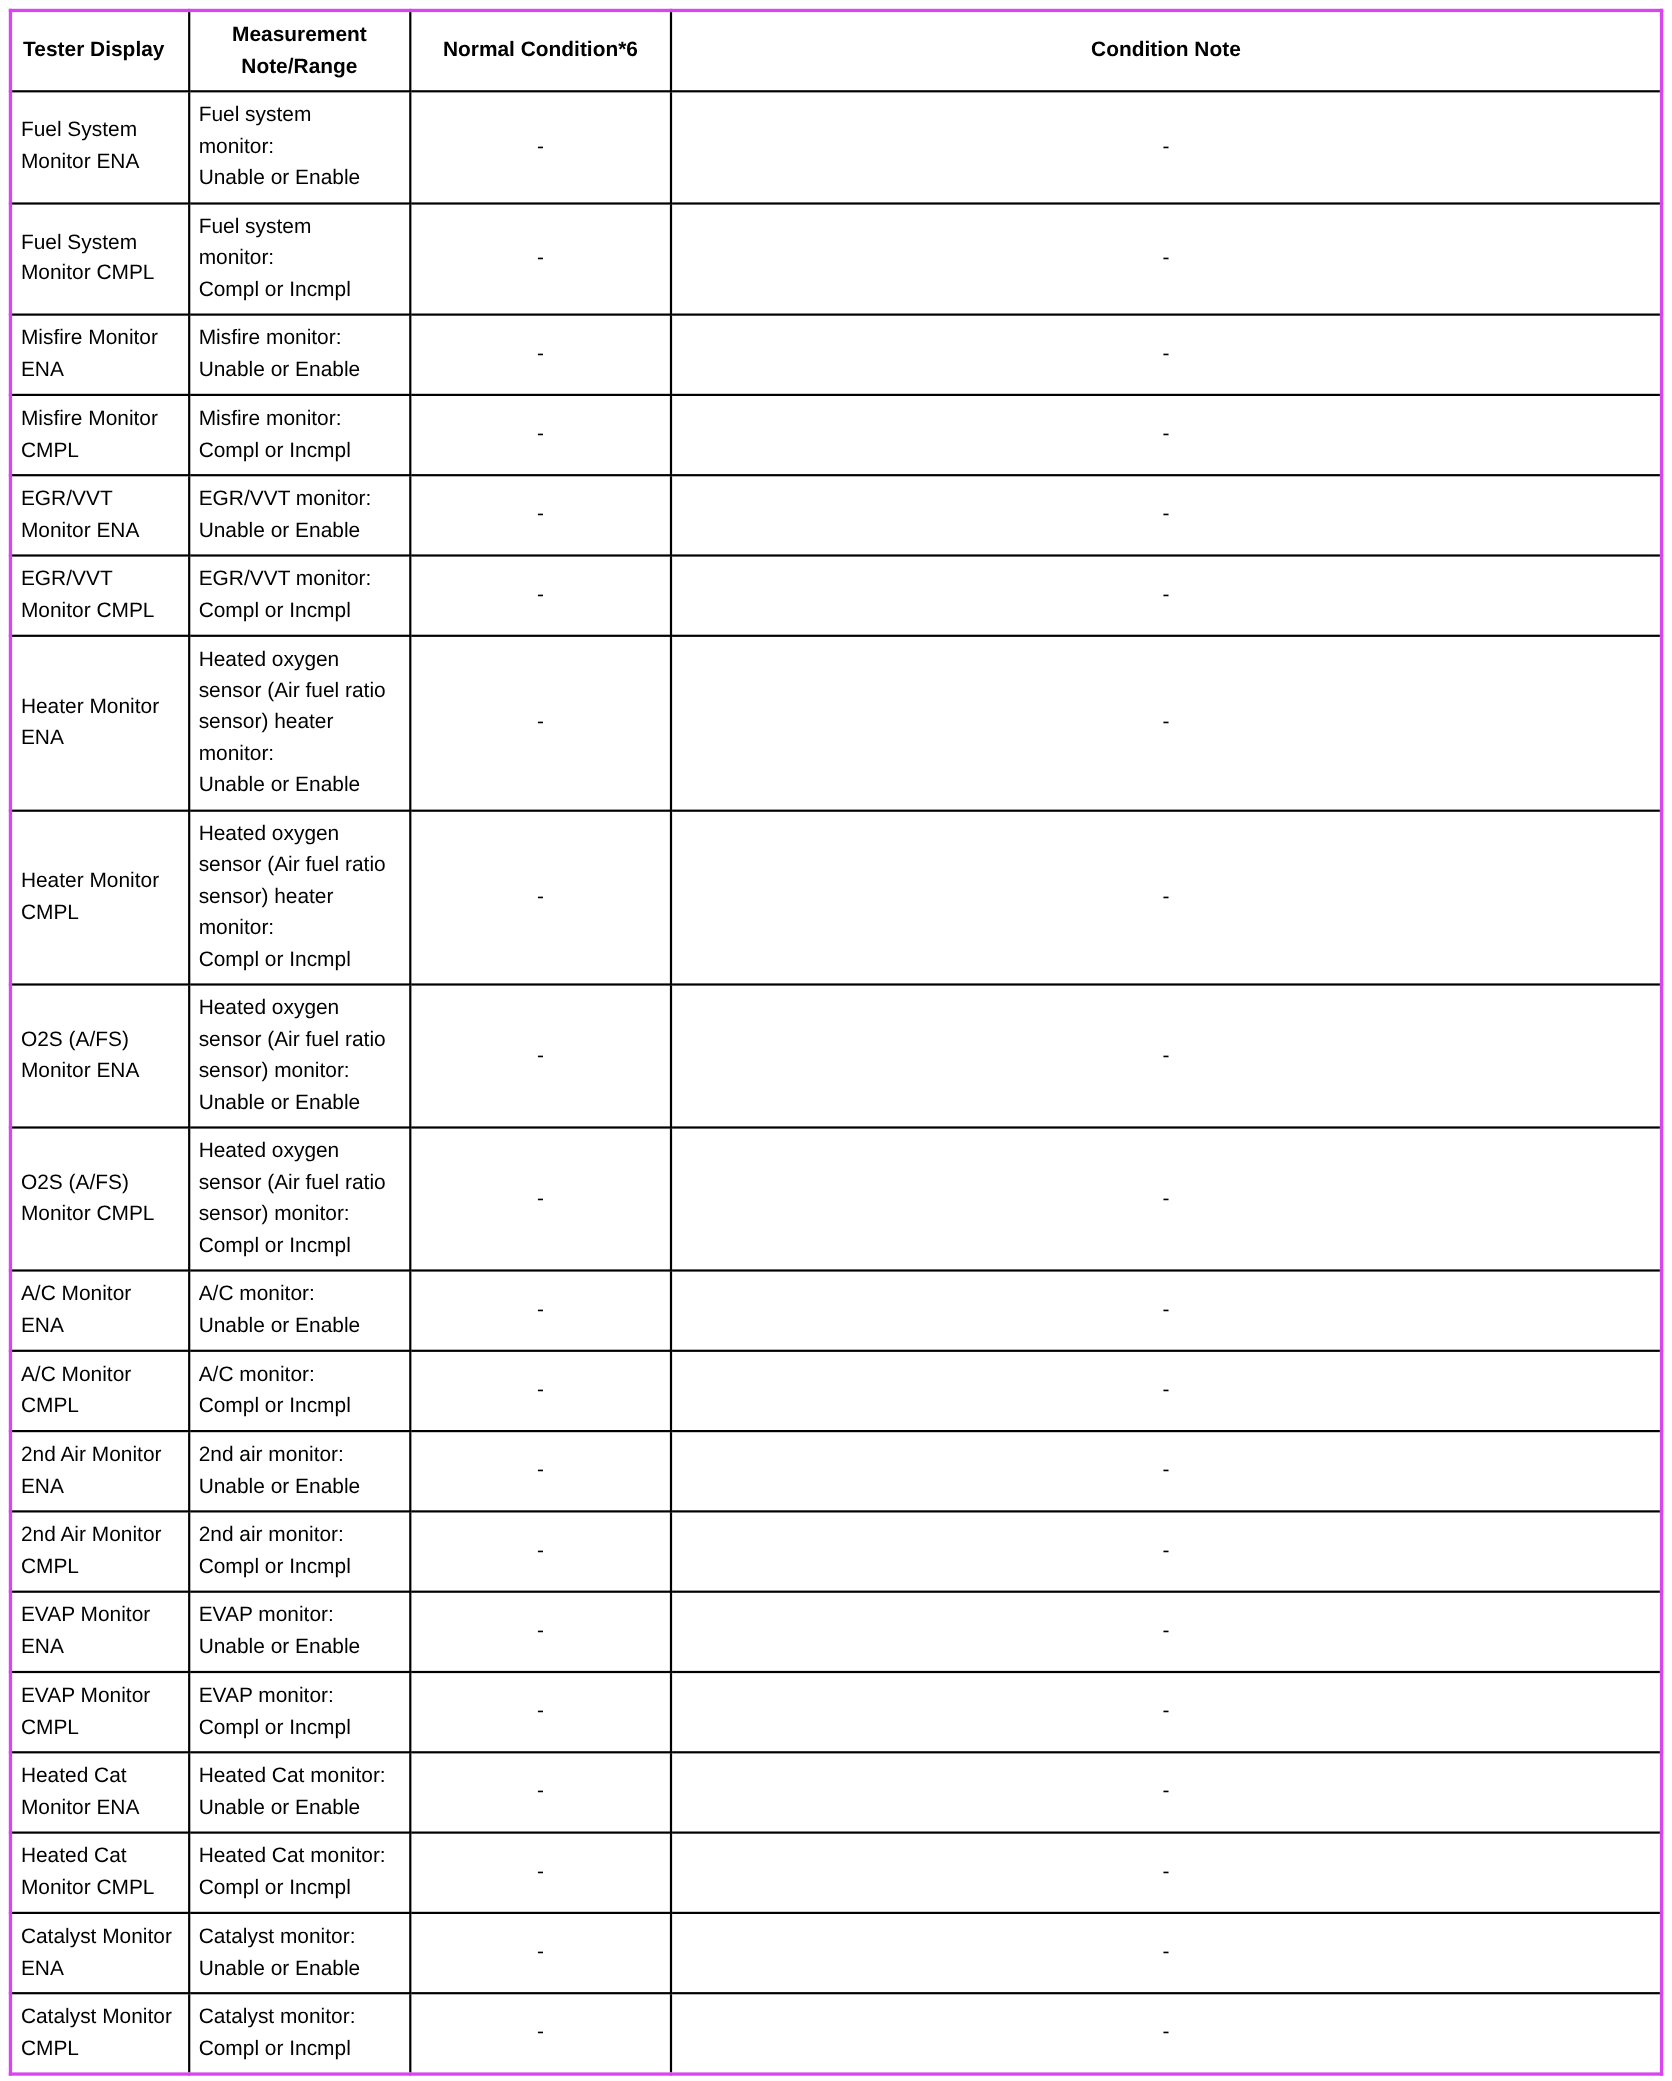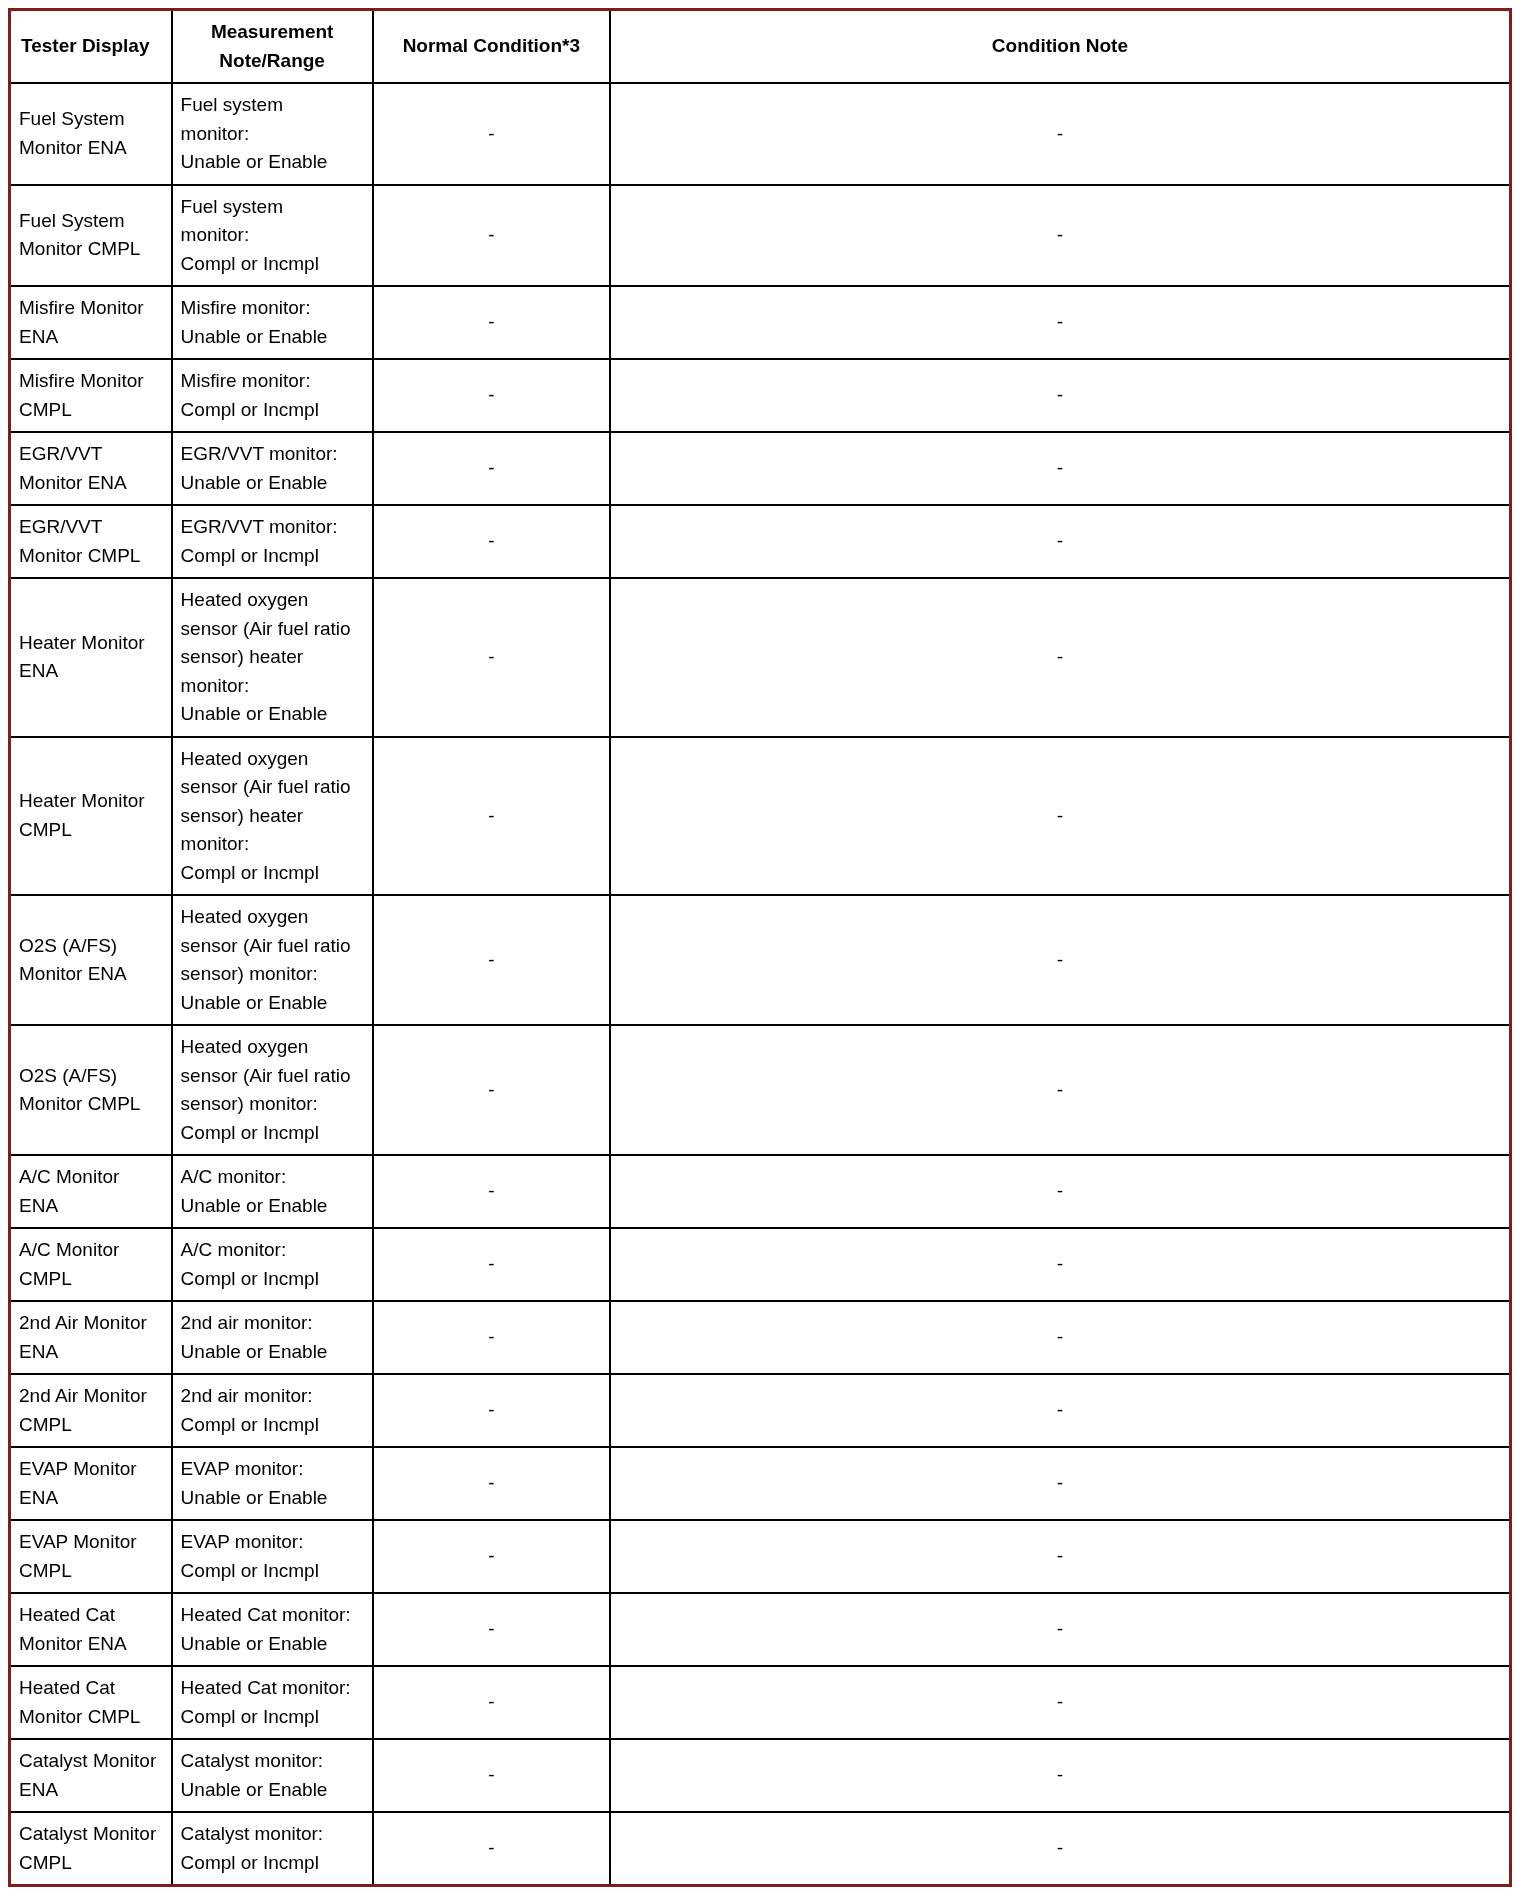--- a/index.html
+++ b/index.html
@@ -17,21 +17,21 @@
     width: 1520px;
     min-height: 1892px;
     box-sizing: border-box;
     padding: 8px;
     background: #ffffff;
   }
   table.diag-table {
     width: 100%;
     border-collapse: collapse;
     table-layout: fixed;
-    border: 3px solid #7f1d1d;
+    border: 3px solid #d946ef;
   }
   col.c1 { width: 10.8%; }
   col.c2 { width: 13.4%; }
   col.c3 { width: 15.8%; }
   col.c4 { width: 60%; }
   th, td {
     border: 2px solid #000000;
     box-sizing: border-box;
     font-size: 19px;
     line-height: 1.5;
@@ -64,21 +64,21 @@
       <col class="c1">
       <col class="c2">
       <col class="c3">
       <col class="c4">
     </colgroup>
     <thead>
       <tr>
         <th class="th-tester">Tester Display</th>
         <th>Measurement
 Note/Range</th>
-        <th>Normal Condition*3</th>
+        <th>Normal Condition*6</th>
         <th>Condition Note</th>
       </tr>
     </thead>
     <tbody>
         <tr>
           <td class="td-left">Fuel System
 Monitor ENA</td>
           <td class="td-left">Fuel system
 monitor:
 Unable or Enable</td>

